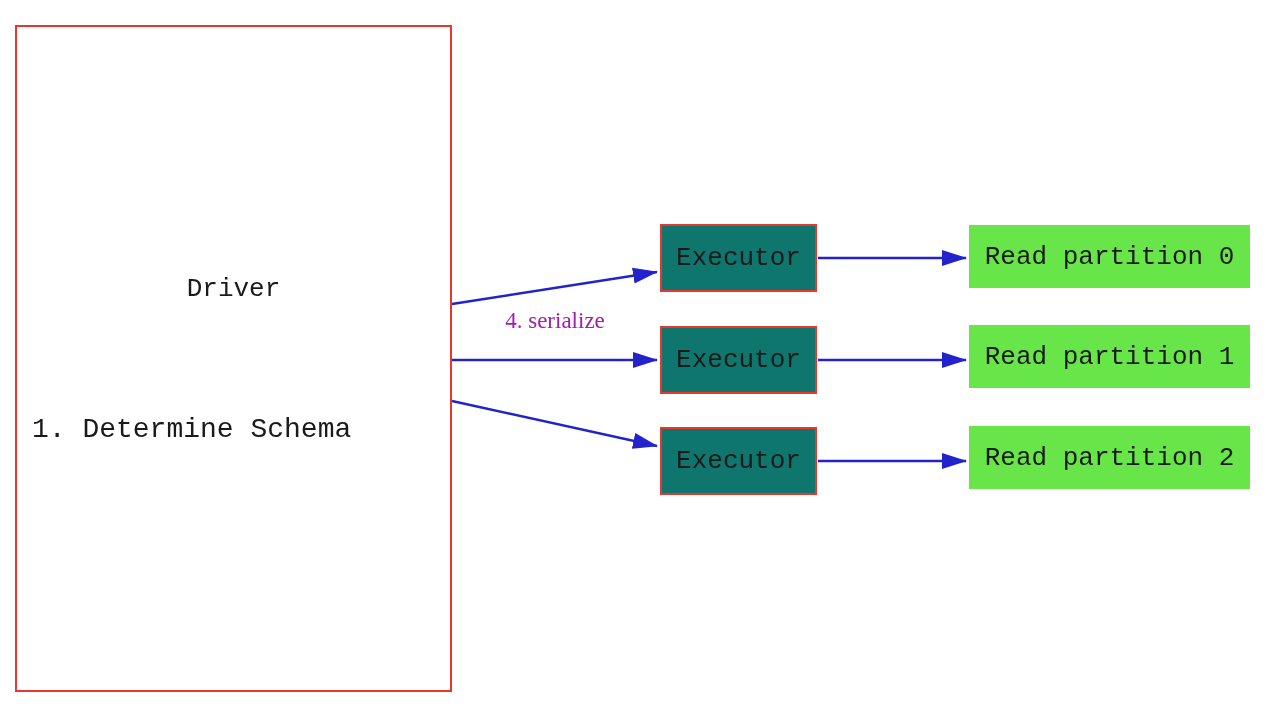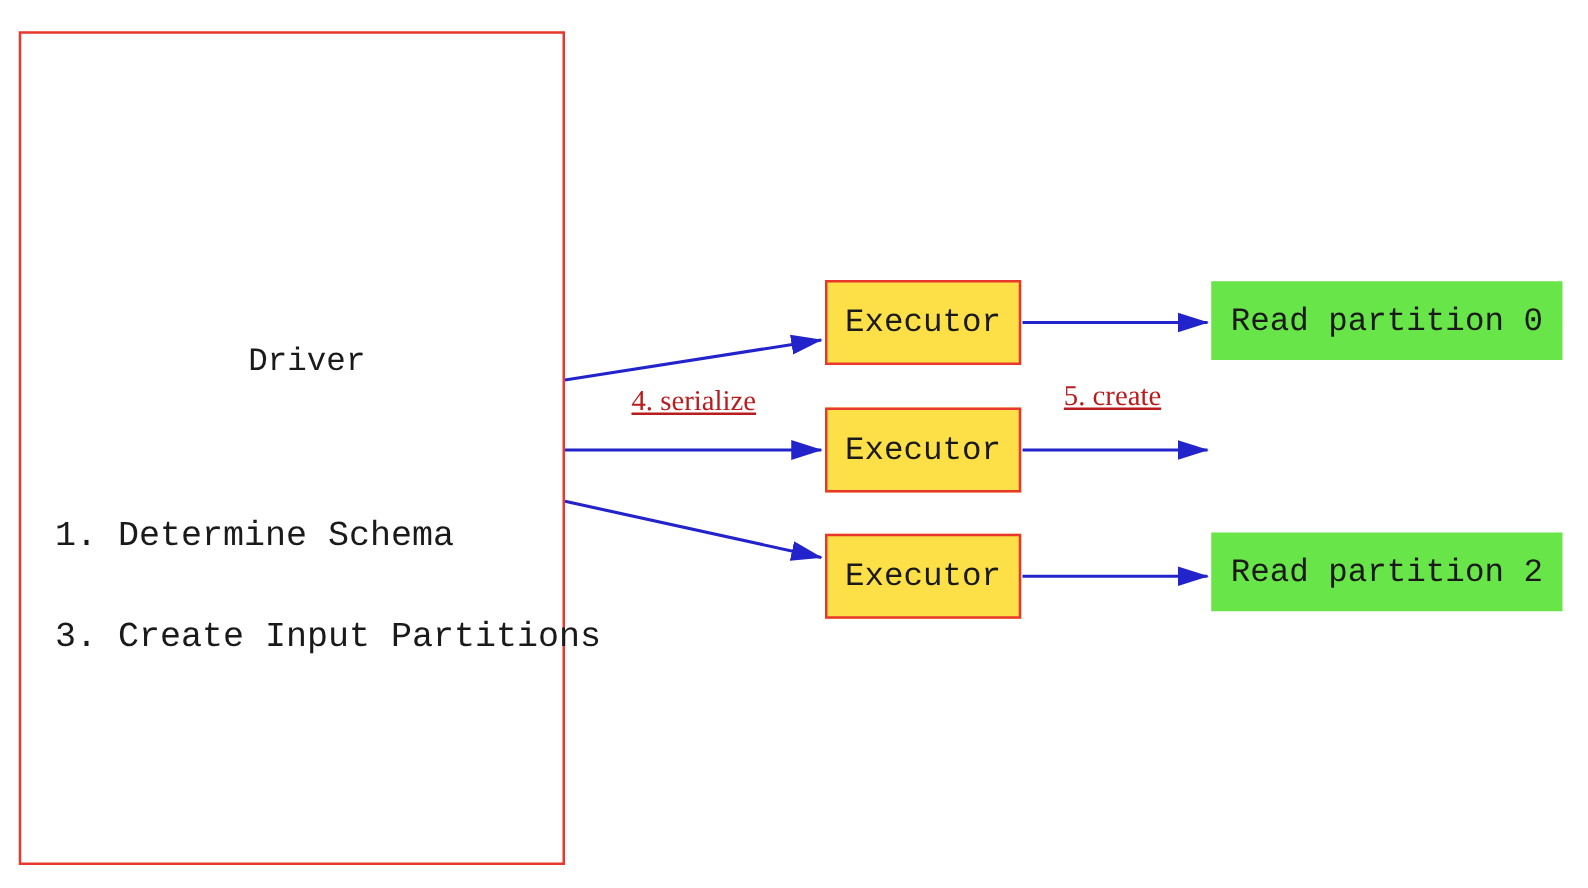--- a/index.html
+++ b/index.html
@@ -9,21 +9,21 @@
     --text:#1a1a1a;
     --background:#ffffff;
   }
   html,body{margin:0;padding:0;background:var(--background);}
   #canvas{
     position:relative;width:1270px;height:710px;background:var(--background);
     overflow:hidden;
     font-family:"Liberation Mono","DejaVu Sans Mono",monospace;
     color:var(--text);
   }
-  .mono{font-family:"Liberation Mono","DejaVu Sans Mono",monospace;padding-left:12px;}
+  .mono{font-family:"Liberation Mono","DejaVu Sans Mono",monospace;}
   .serif{font-family:"Liberation Serif","DejaVu Serif",serif;}
   .abs{position:absolute;}
   .driver-box{
     left:15px;top:25px;width:437px;height:667px;
     border:2px solid var(--box_border);
     background:#ffffff;box-sizing:border-box;
   }
   .driver-title{
     left:15px;top:276px;width:437px;
     text-align:center;font-size:26px;line-height:27px;
@@ -32,35 +32,35 @@
     left:32px;top:362px;
     font-size:28px;line-height:27px;white-space:pre;
   }
   .node{
     box-sizing:border-box;
     display:flex;align-items:center;justify-content:center;
     font-size:26px;
   }
   .executor{
     left:660px;width:157px;height:68px;
-    border:2px solid var(--box_border);background:#fde047;
+    border:2px solid var(--box_border);background:#0f766e;
   }
   .executor.e1{top:224px;}
   .executor.e2{top:326px;}
   .executor.e3{top:427px;}
   .partition{
     left:969px;width:281px;height:63px;
     background:var(--partition_fill);border:none;
   }
   .partition.p0{top:225px;}
   .partition.p1{top:325px;}
   .partition.p2{top:426px;justify-content:center;}
   .edge-label{
     width:220px;text-align:center;
-    font-size:23px;line-height:25px;color:#b91c1c;text-decoration:underline;
+    font-size:23px;line-height:25px;color:#a21caf;
   }
   .label-serialize{left:445px;top:308px;}
   .label-reader{left:780px;top:304px;}
   #arrows{position:absolute;left:0;top:0;width:1270px;height:710px;pointer-events:none;}
   #arrows line{stroke:var(--arrow);stroke-width:2.5px;}
   #arrows .head{fill:var(--arrow);}
 </style>
 </head>
 <body>
 
@@ -77,40 +77,41 @@
     <line x1="452" y1="401" x2="657" y2="446" marker-end="url(#ah)"></line>
     <line x1="818" y1="258" x2="966" y2="258" marker-end="url(#ah)"></line>
     <line x1="818" y1="360" x2="966" y2="360" marker-end="url(#ah)"></line>
     <line x1="818" y1="461" x2="966" y2="461" marker-end="url(#ah)"></line>
   </svg>
 
   <div class="abs driver-box"></div>
   <div class="abs driver-title mono">Driver</div>
   <div class="abs driver-steps mono">
     <div>1. Determine Schema</div>
-    <div>3. Create Input Partitions</div>
   </div>
 
   <div class="abs node executor e1">
     <span>Executor</span>
   </div>
   <div class="abs node executor e2">
     <span>Executor</span>
   </div>
   <div class="abs node executor e3">
     <span>Executor</span>
   </div>
 
   <div class="abs node partition p0">
     <span>Read partition 0</span>
   </div>
+  <div class="abs node partition p1">
+    <span>Read partition 1</span>
+  </div>
   <div class="abs node partition p2">
     <span>Read partition 2</span>
   </div>
 
   <div class="abs edge-label serif label-serialize">
     <div>4. serialize</div>
   </div>
   <div class="abs edge-label serif label-reader">
-    <div>5. create</div>
   </div>
 
 </div>
 
 </body></html>

